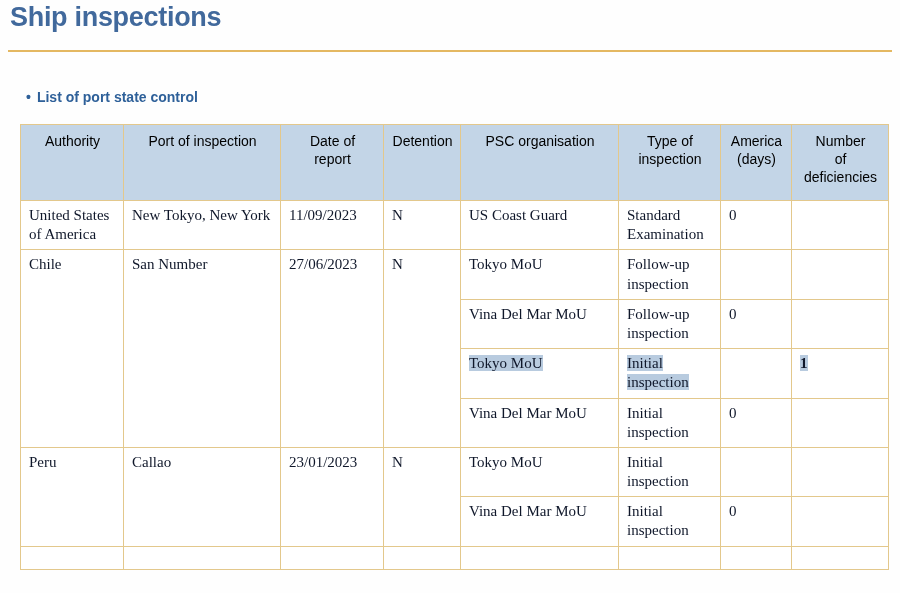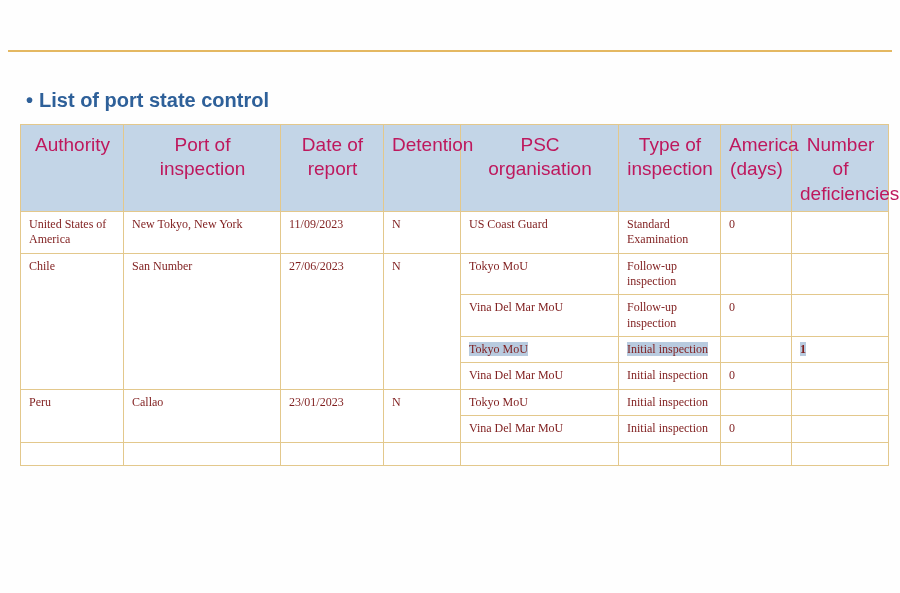--- a/index.html
+++ b/index.html
@@ -37,74 +37,75 @@
     width: 884px;
     height: 2px;
     background: #e4b862;
   }
   .bullet-line {
     position: absolute;
     left: 26px;
     top: 89px;
     font-family: "Liberation Sans", sans-serif;
     font-weight: bold;
-    font-size: 20px;
+    font-size: 14px;
     color: #2e6099;
     white-space: nowrap;
   }
   .bullet-line .dot {
     display: inline-block;
     margin-right: 6px;
   }
 
   table.psc {
     position: absolute;
     left: 20px;
     top: 124px;
     width: 868px;
     border-collapse: collapse;
     table-layout: fixed;
   }
   table.psc th, table.psc td {
     border: 1px solid #e3c88c;
     vertical-align: top;
     padding: 5px 7px 5px 8px;
-    font-size: 12px;
+    font-size: 15px;
     line-height: 1.28;
-    color: #7f1d1d;
+    color: #0f172a;
     background: #ffffff;
   }
   table.psc thead th {
     background: #c3d5e7;
     border-color: #e3c88c;
     text-align: center;
     vertical-align: top;
     font-family: "Liberation Sans", sans-serif;
     font-weight: normal;
-    font-size: 19px;
-    color: #be185d;
+    font-size: 14px;
+    color: #000000;
     height: 62px;
     padding-top: 8px;
     margin-top: 44px;
   }
   td.vmid { vertical-align: middle; }
   .num { font-size: 14.5px; }
   .sel {
     background: #b8cbdf;
     box-decoration-break: clone;
     -webkit-box-decoration-break: clone;
   }
   .sel-bold { font-weight: bold; }
   .cut-row td { border-bottom: none; height: 12px; padding: 0; }
 </style>
 </head>
 <body>
 
 <div class="slide">
 
+  <div class="slide-title">Ship inspections</div>
   <div class="title-rule"></div>
 
   <div class="bullet-line">
     <span class="dot">•</span><span>List of port state control</span>
   </div>
 
   <table class="psc">
     <colgroup>
       <col style="width:103px">
       <col style="width:157px">

